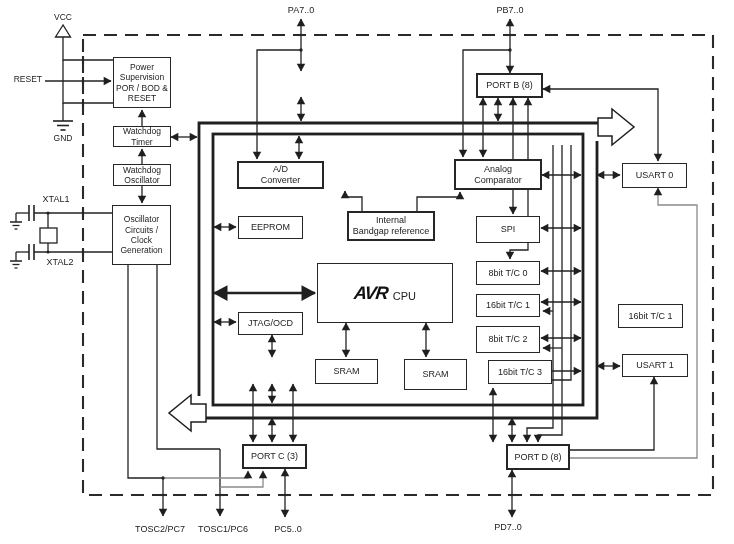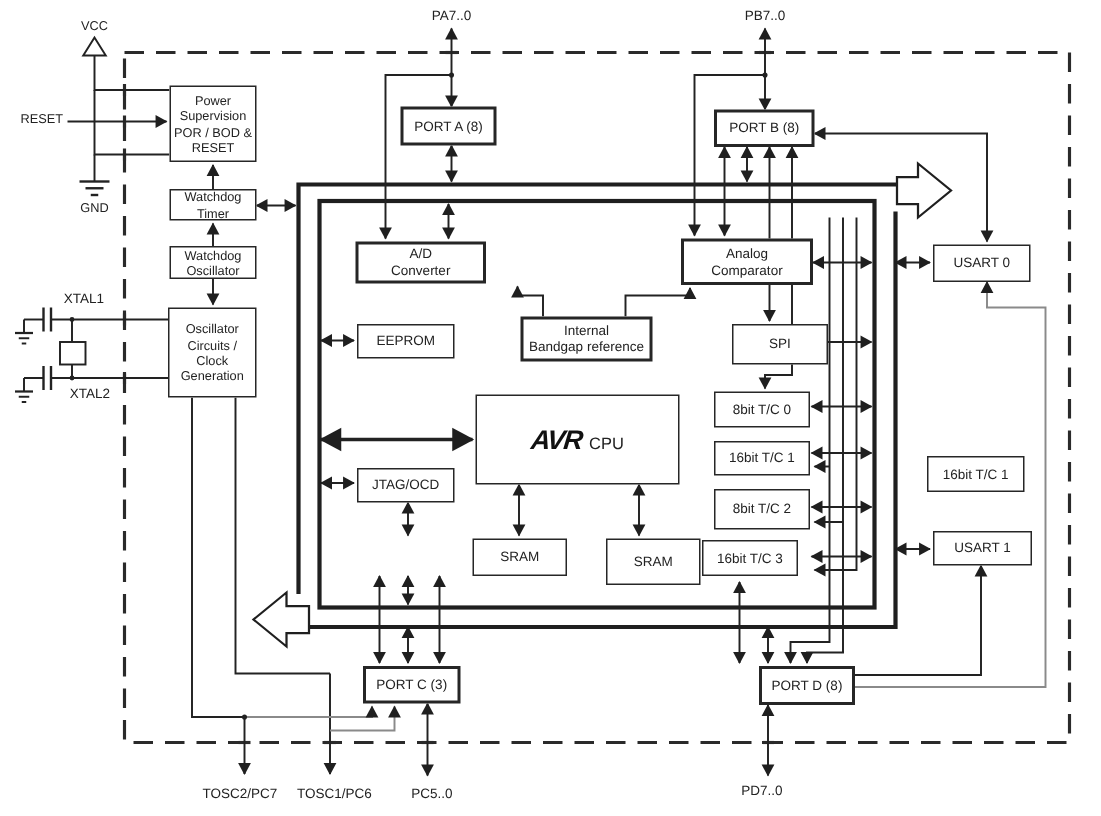--- a/index.html
+++ b/index.html
@@ -180,23 +180,20 @@
       <span class="t" style="font-size:8.5px;">Watchdog
 Oscillator</span>
     </div>
   <div class="blk" style="left:112px;top:205px;width:59px;height:60px;">
       <span class="t" style="font-size:8.5px;">Oscillator
 Circuits /
 Clock
 Generation</span>
     </div>
 
-  <div class="blk thick" style="left:267px;top:71px;width:64px;height:26px;">
-      <span class="t">PORT A (8)</span>
-    </div>
   <div class="blk thick" style="left:476px;top:73px;width:67px;height:25px;">
       <span class="t">PORT B (8)</span>
     </div>
   <div class="blk thick" style="left:237px;top:161px;width:87px;height:28px;text-align:center;">
       <span class="t">A/D
 Converter</span>
     </div>
   <div class="blk thick" style="left:454px;top:159px;width:88px;height:31px;">
       <span class="t">Analog
 Comparator</span>
@@ -205,34 +202,34 @@
       <span class="t">USART 0</span>
     </div>
 
   <div class="blk" style="left:238px;top:216px;width:65px;height:23px;">
       <span class="t">EEPROM</span>
     </div>
   <div class="blk thick" style="left:347px;top:211px;width:88px;height:30px;">
       <span class="t">Internal
 Bandgap reference</span>
     </div>
-  <div class="blk med" style="left:476px;top:216px;width:64px;height:27px;margin-left:12px;">
+  <div class="blk med" style="left:476px;top:216px;width:64px;height:27px;">
       <span class="t">SPI</span>
     </div>
 
   <div class="blk med" style="left:476px;top:261px;width:64px;height:24px;">
       <span class="t">8bit T/C 0</span>
     </div>
   <div class="blk med" style="left:476px;top:294px;width:64px;height:23px;">
       <span class="t">16bit T/C 1</span>
     </div>
   <div class="blk med" style="left:476px;top:326px;width:64px;height:27px;">
       <span class="t">8bit T/C 2</span>
     </div>
-  <div class="blk med" style="left:468px;top:360px;width:64px;height:24px;">
+  <div class="blk med" style="left:488px;top:360px;width:64px;height:24px;">
       <span class="t">16bit T/C 3</span>
     </div>
   <div class="blk med" style="left:618px;top:304px;width:65px;height:24px;">
       <span class="t">16bit T/C 1</span>
     </div>
   <div class="blk med" style="left:622px;top:354px;width:66px;height:23px;">
       <span class="t">USART 1</span>
     </div>
 
   <div class="blk" style="left:317px;top:263px;width:136px;height:60px;">

